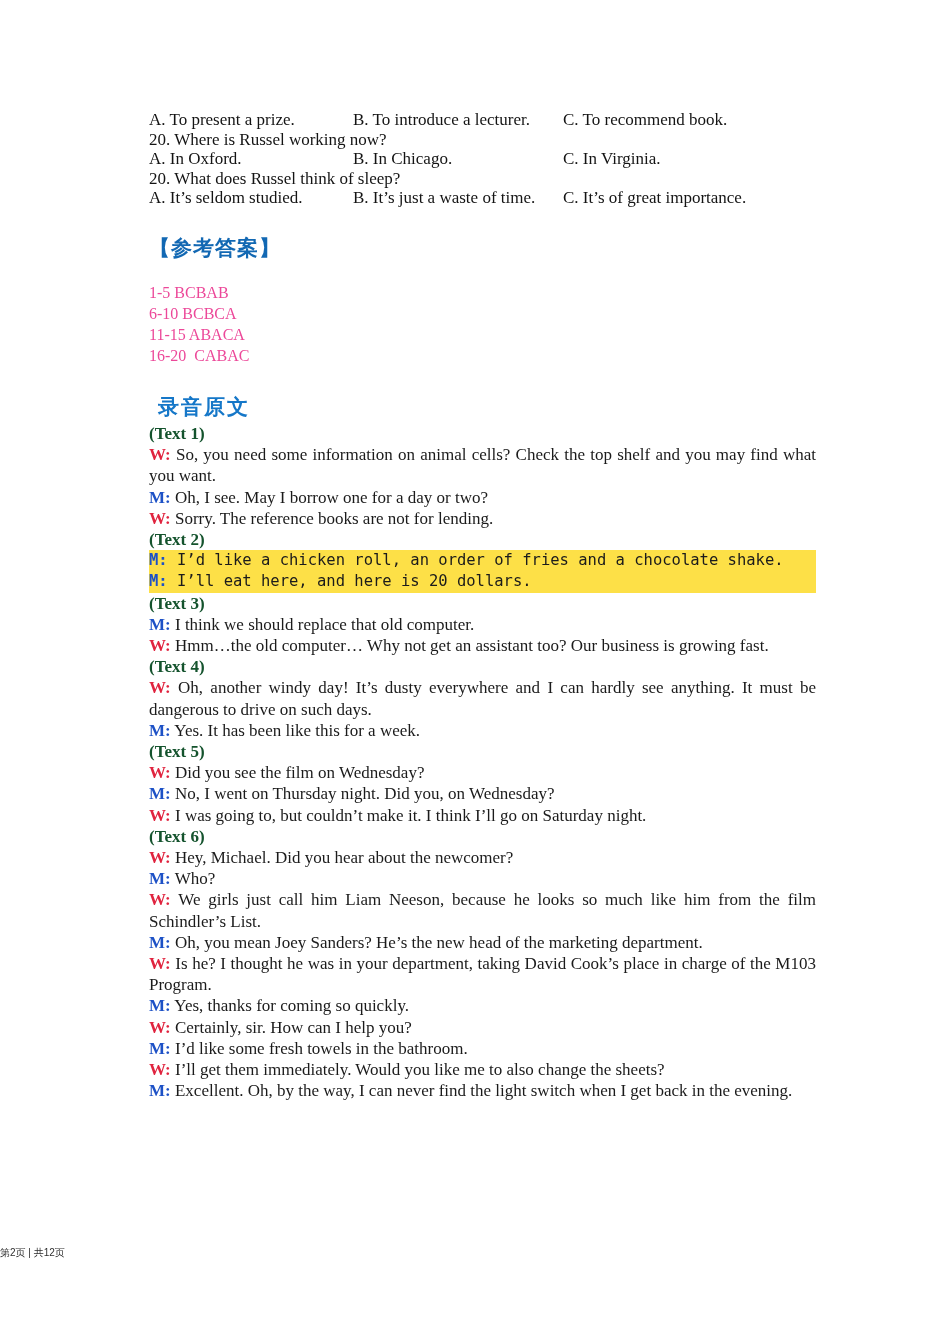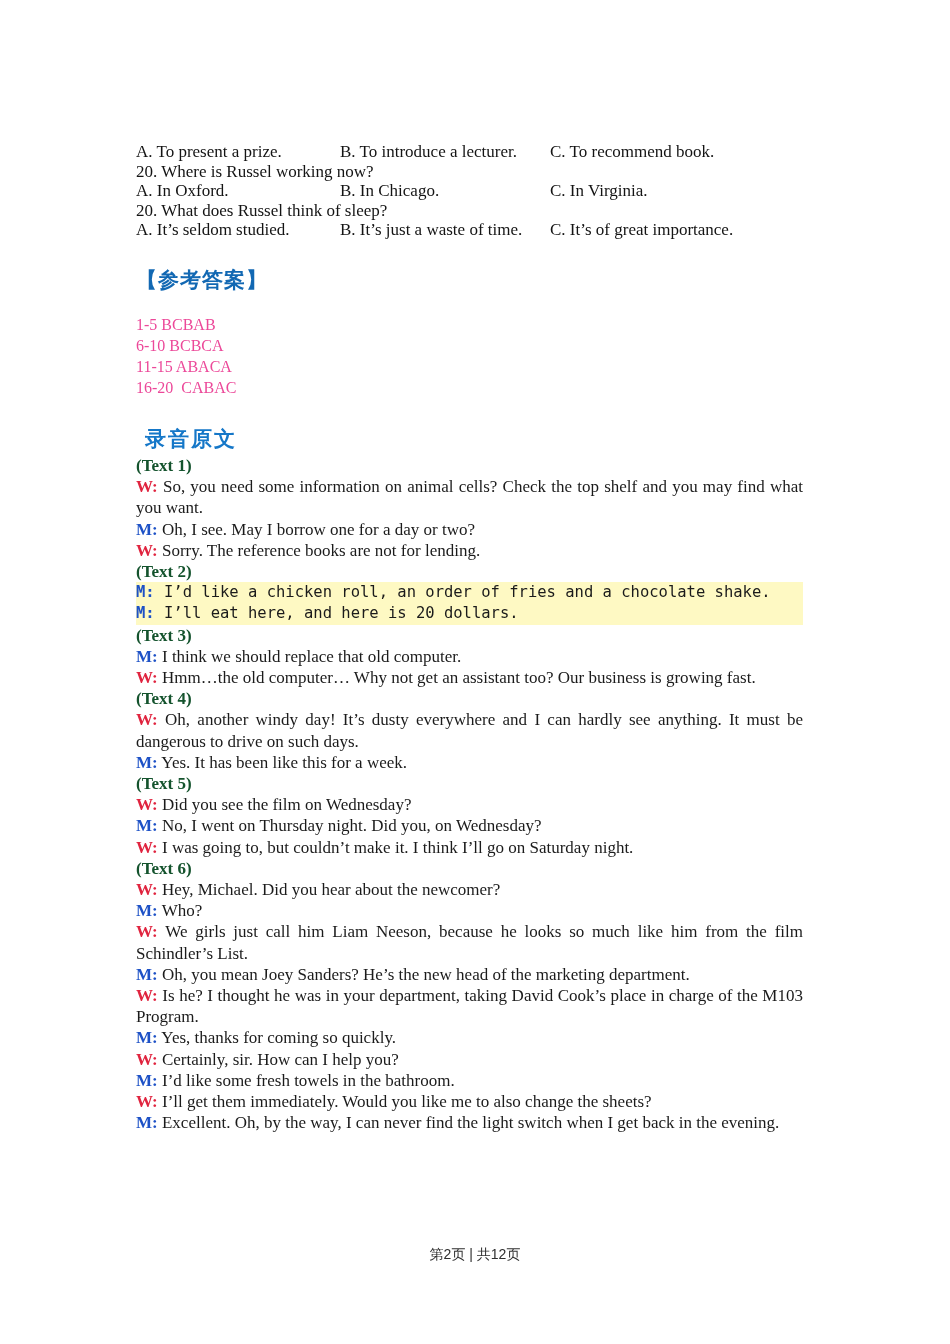--- a/index.html
+++ b/index.html
@@ -7,24 +7,23 @@
     width: 950px;
     height: 1344px;
     background: #ffffff;
     position: relative;
     font-family: "Liberation Serif", serif;
     color: #1b1b1b;
     overflow: hidden;
   }
   .page {
     position: absolute;
-    left: 136px;
+    left: 149px;
     top: 110px;
     width: 667px;
-    margin-top: 32px;
   }
   
   .questions { font-size: 17px; line-height: 19.6px; color: #141414; }
   .q-row { white-space: nowrap; }
   .q-row.options { display: flex; }
   .q-row.options .opt0 { width: 204px; flex: 0 0 auto; }
   .q-row.options .opt1 { width: 210px; flex: 0 0 auto; }
   .q-row.options .opt2 { flex: 1 1 auto; }
   
   .answers-heading {
@@ -55,31 +54,30 @@
   }
   .transcript { font-size: 17px; line-height: 21.2px; }
   .text-title { font-weight: bold; color: #14532d; }
   .t-line { margin: 0; text-align: justify; }
   .t-line .spk { font-weight: bold; }
   .t-line .spk.W { color: var(--w-color, #e0243f); }
   .t-line .spk.M { color: var(--m-color, #1d51c6); }
   .mono-block .t-line {
     font-family: "DejaVu Sans Mono", monospace;
     font-size: 15.5px;
-    background: #fef9c3;
+    background: #fde047;
   }
   
   .footer {
     position: absolute;
     left: 0;
     top: 1246px;
     width: 950px;
-    text-align: center;
     font-family: "Liberation Sans", sans-serif;
-    font-size: 14px;
+    font-size: 10px;
     color: #2e2e2e;
   }
 </style>
 </head>
 <body>
 
 <div class="page">
 
   <section class="questions">
       <div class="q-row options">

